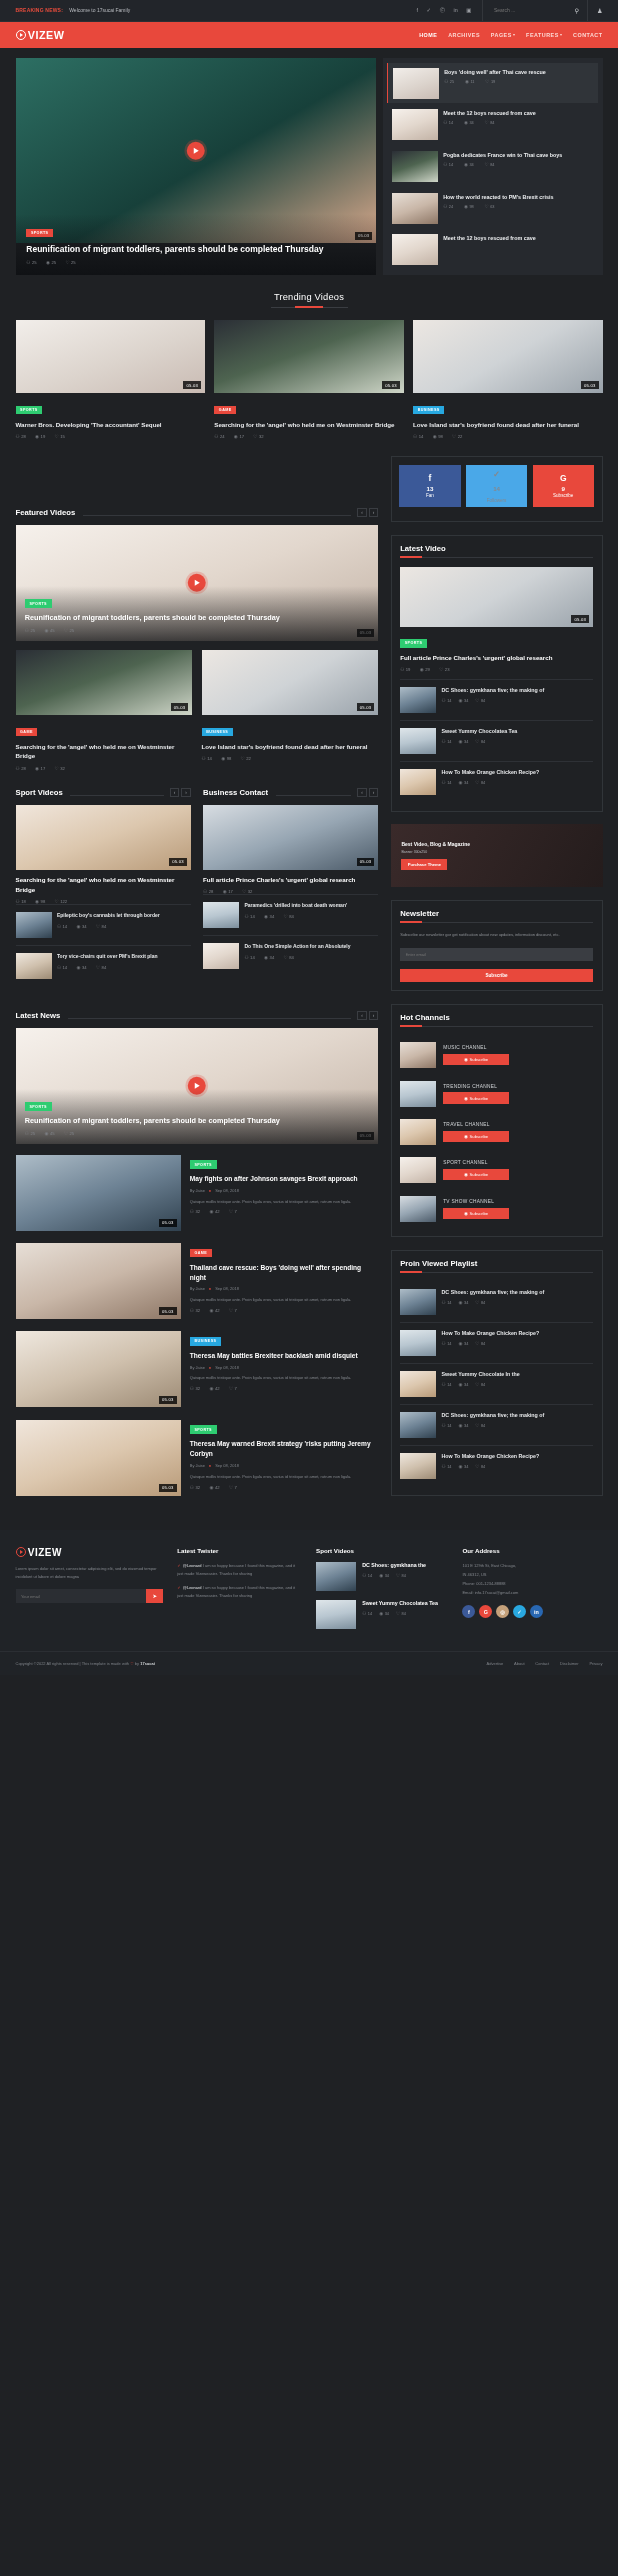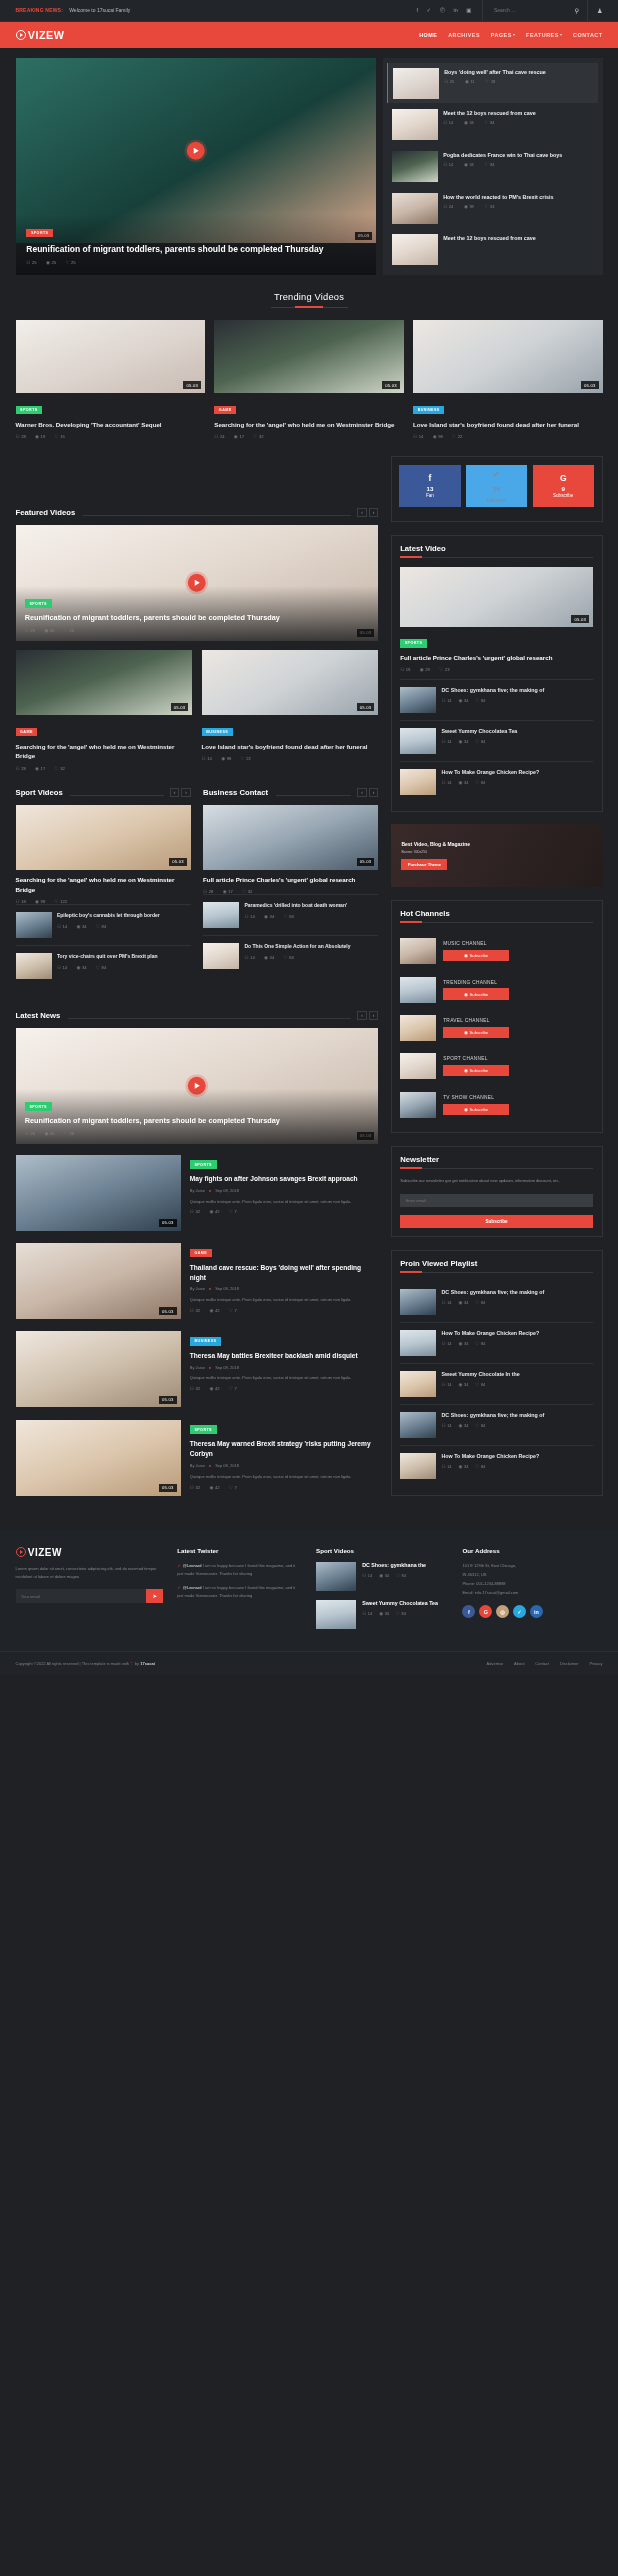--- a/index.html
+++ b/index.html
@@ -672,20 +672,30 @@
             </div>
         </div>
       </div>
 
       <div class="ad">
         <div class="t">Best Video, Blog &amp; Magazine</div>
         <div class="s">Banner 300x250</div>
         <div class="b">Purchase Theme</div>
       </div>
 
+      <div class="panel news">
+        <div class="titleline">
+            <h3>Newsletter</h3>
+            <div class="u"></div>
+          </div>
+        <p>Subscribe our newsletter gor get notification about new updates, information discount, etc.</p>
+        <input placeholder="Enter email" style="">
+        <button>Subscribe</button>
+      </div>
+
       <div class="panel">
         <div class="titleline">
             <h3>Hot Channels</h3>
             <div class="u"></div>
           </div>
         <div class="chan">
           <div class="ph g8 thumb"></div>
           <div>
               <div class="nm">MUSIC CHANNEL</div>
             <a class="subs"><span class="o">◉</span><span>Subscribe</span></a>
@@ -712,30 +722,20 @@
             <a class="subs"><span class="o">◉</span><span>Subscribe</span></a>
             </div>
         </div>
         <div class="chan">
           <div class="ph g9 thumb"></div>
           <div>
               <div class="nm">TV SHOW CHANNEL</div>
             <a class="subs"><span class="o">◉</span><span>Subscribe</span></a>
             </div>
         </div>
-      </div>
-
-      <div class="panel news">
-        <div class="titleline">
-            <h3>Newsletter</h3>
-            <div class="u"></div>
-          </div>
-        <p>Subscribe our newsletter gor get notification about new updates, information discount, etc.</p>
-        <input placeholder="Enter email" style="">
-        <button>Subscribe</button>
       </div>
 
       <div class="panel mvp">
         <div class="titleline">
             <h3>Proin Viewed Playlist</h3>
             <div class="u"></div>
           </div>
         <div class="srow" style="border-top:0">
           <div class="ph g7 thumb"></div>
           <div>

